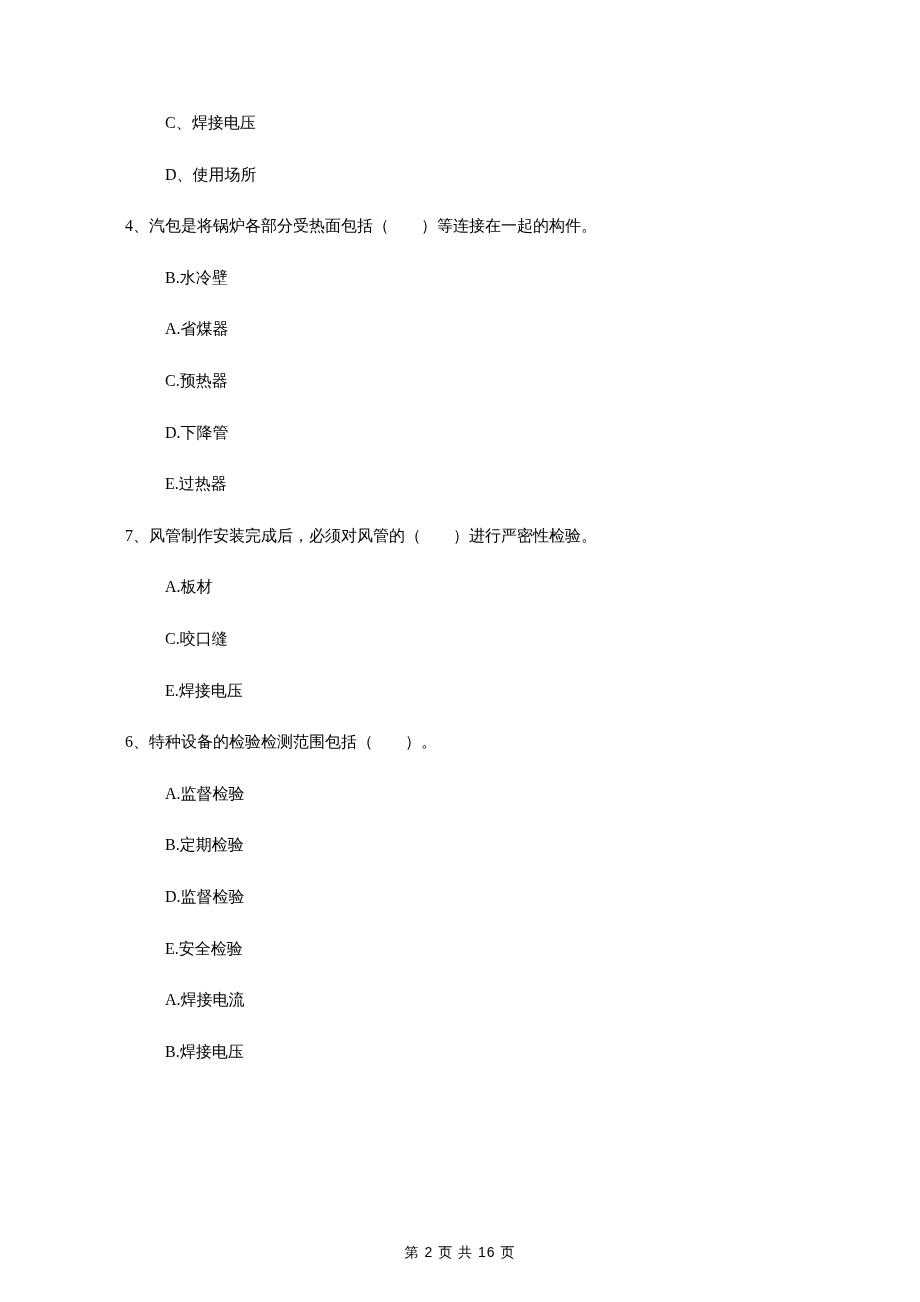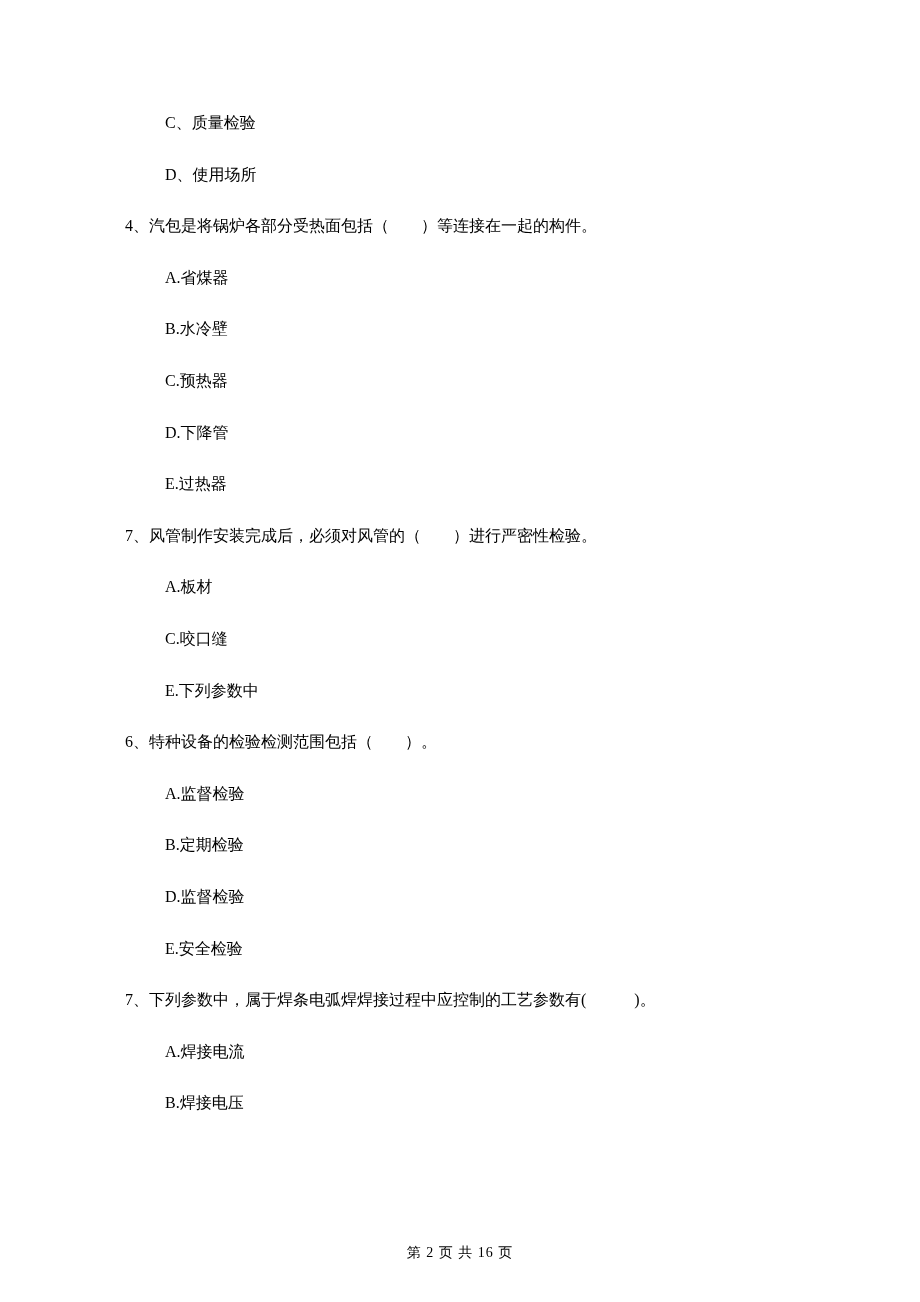--- a/index.html
+++ b/index.html
@@ -28,60 +28,59 @@
   .question-line {
     margin-bottom: 26px;
     line-height: 1.6;
   }
   .footer {
     position: absolute;
     bottom: 40px;
     left: 0;
     width: 920px;
     text-align: center;
-    font-family: Liberation Serif, serif;
+    font-family: Liberation Sans, sans-serif;
     font-size: 14px;
     letter-spacing: 1px;
   }
 </style>
 </head>
 <body>
 
 <div class="page">
 
   <div class="option-block">
-    <div class="option-line">C、质量检验</div>
+    <div class="option-line">C、焊接电压</div>
     <div class="option-line">D、使用场所</div>
   </div>
 
   <div class="question-line">4、汽包是将锅炉各部分受热面包括（　　）等连接在一起的构件。</div>
   <div class="option-block">
+    <div class="option-line">B.水冷壁</div>
     <div class="option-line">A.省煤器</div>
-    <div class="option-line">B.水冷壁</div>
     <div class="option-line">C.预热器</div>
     <div class="option-line">D.下降管</div>
     <div class="option-line">E.过热器</div>
   </div>
 
   <div class="question-line">7、风管制作安装完成后，必须对风管的（　　）进行严密性检验。</div>
   <div class="option-block">
     <div class="option-line">A.板材</div>
     <div class="option-line">C.咬口缝</div>
-    <div class="option-line">E.下列参数中</div>
+    <div class="option-line">E.焊接电压</div>
   </div>
 
   <div class="question-line">6、特种设备的检验检测范围包括（　　）。</div>
   <div class="option-block">
     <div class="option-line">A.监督检验</div>
     <div class="option-line">B.定期检验</div>
     <div class="option-line">D.监督检验</div>
     <div class="option-line">E.安全检验</div>
   </div>
 
-  <div class="question-line">7、下列参数中，属于焊条电弧焊焊接过程中应控制的工艺参数有(　　　)。</div>
   <div class="option-block">
     <div class="option-line">A.焊接电流</div>
     <div class="option-line">B.焊接电压</div>
 
   </div>
 
 </div>
 
 <div class="footer">第 2 页 共 16 页</div>
 

